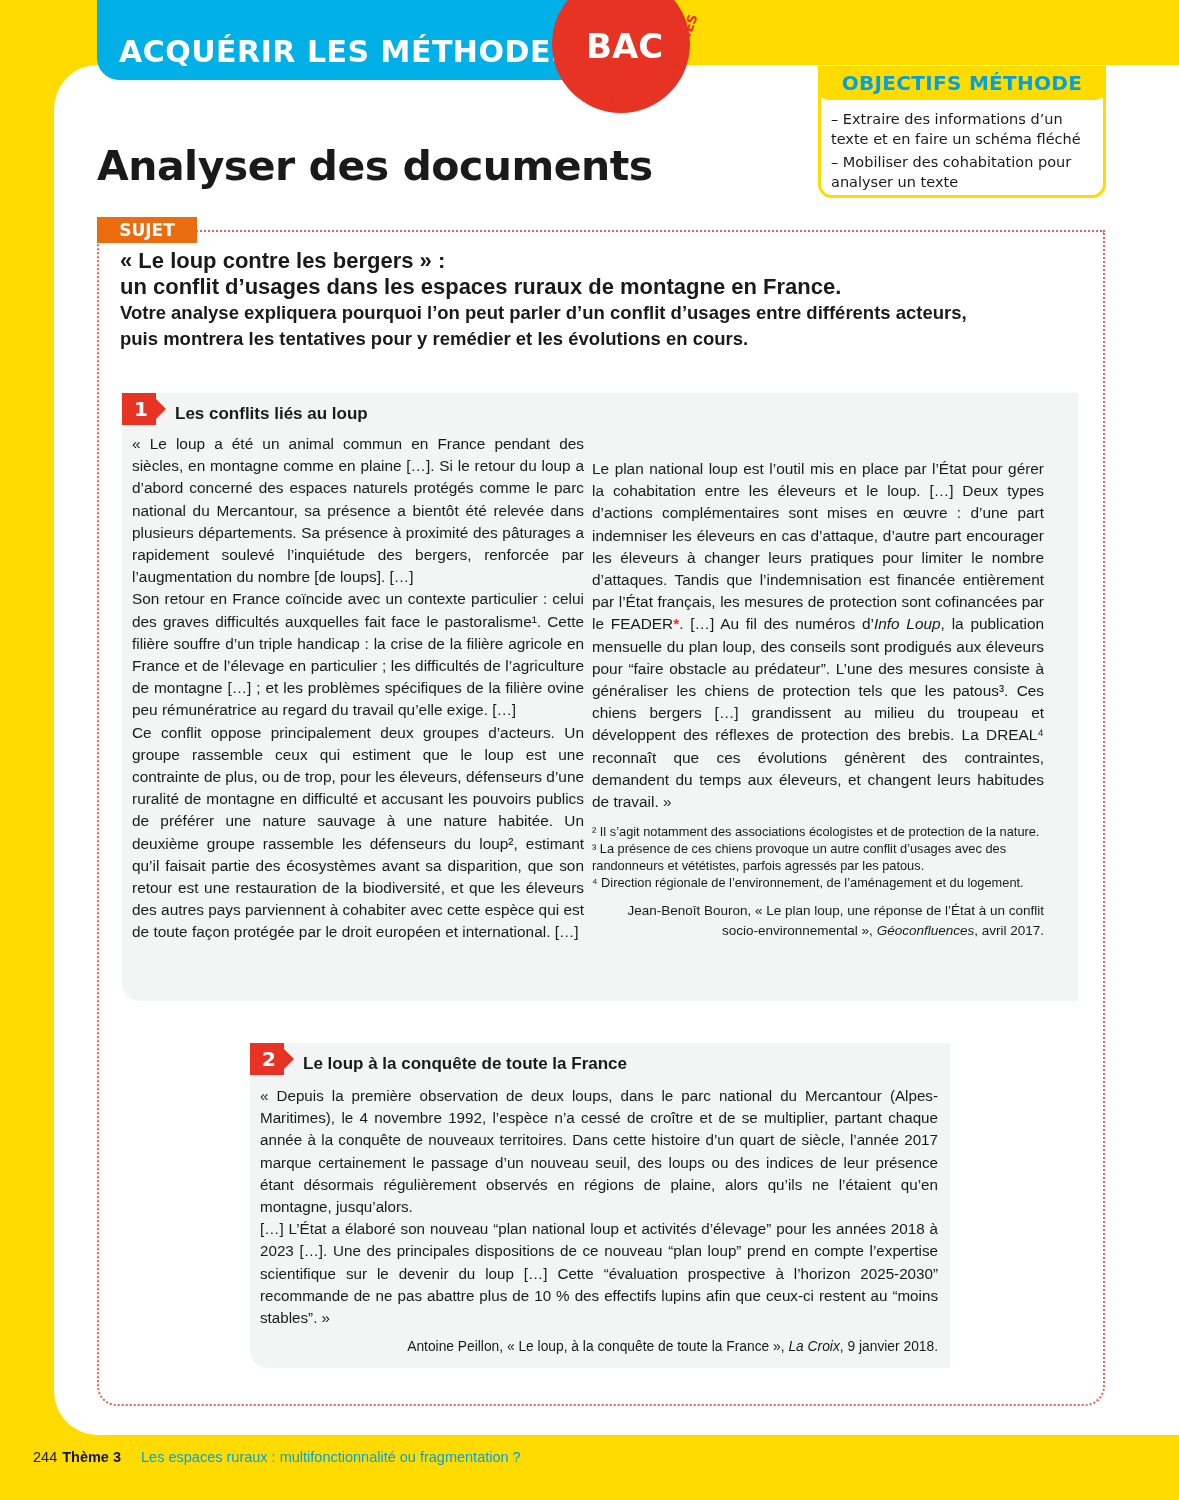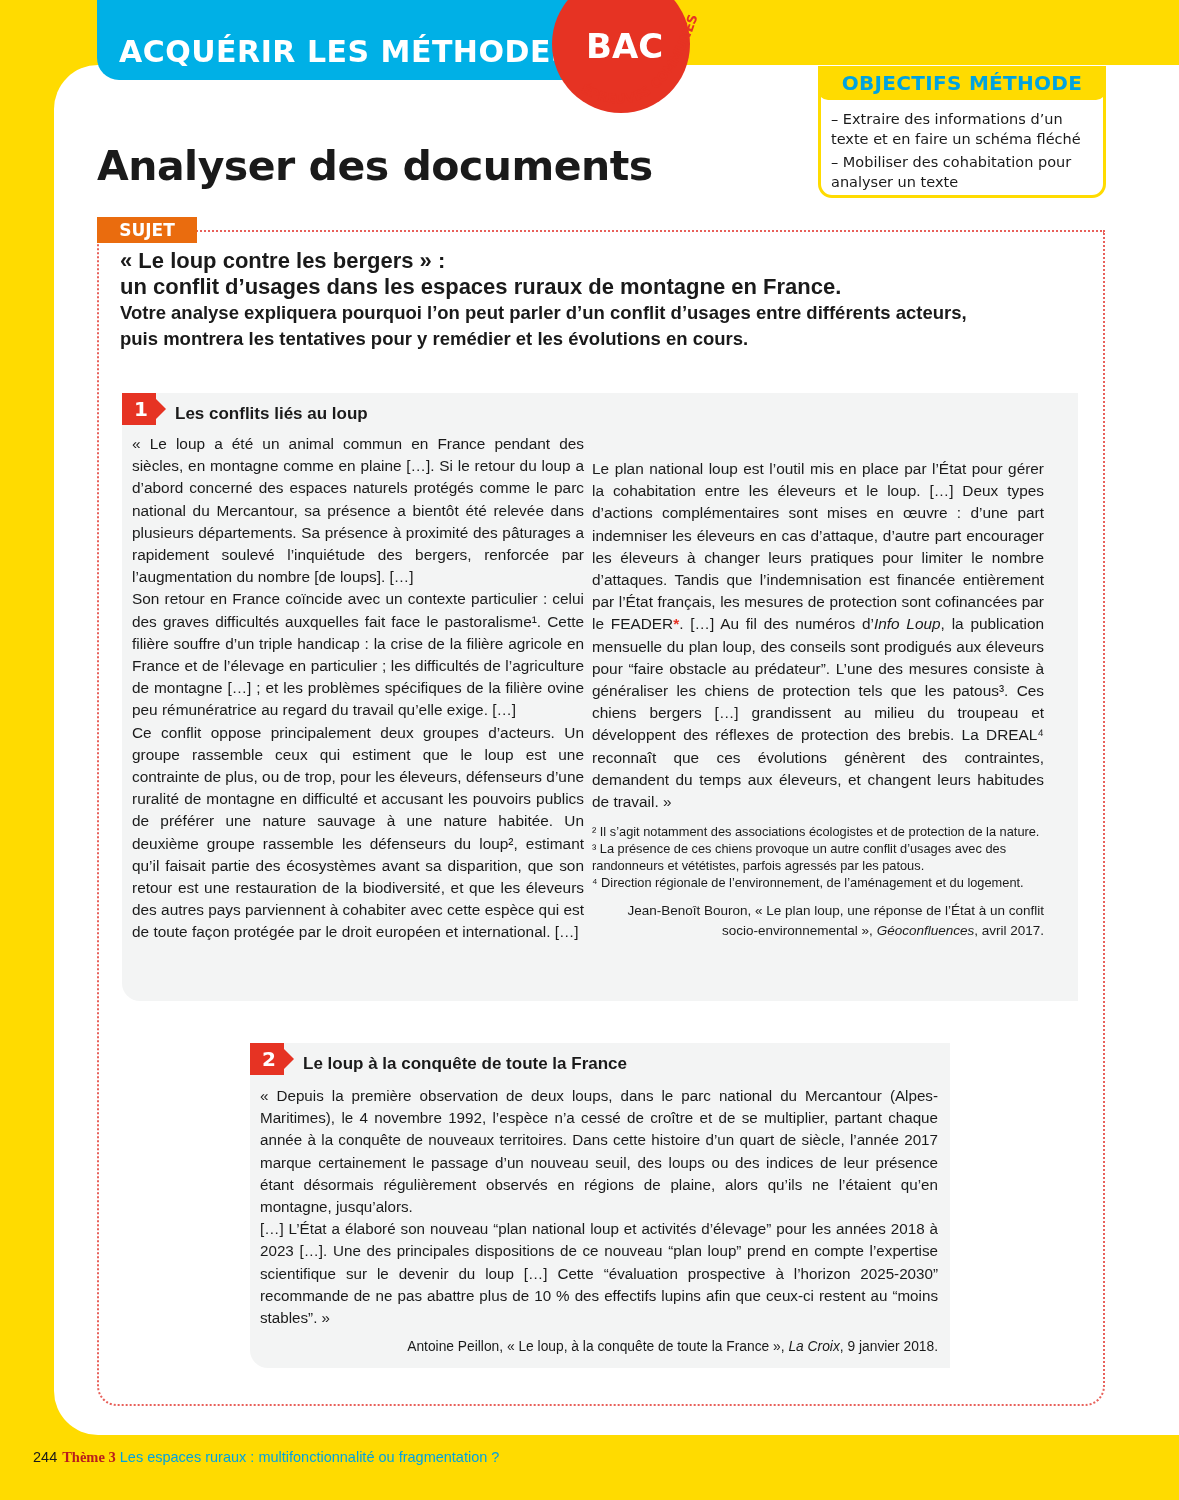--- a/index.html
+++ b/index.html
@@ -45,21 +45,21 @@
   .footnotes { margin-top: 10px; font-size: 12.8px; line-height: 17px; text-align: left; }
   .footnotes p { margin: 0; }
   .source { text-align: right; font-size: 13.5px; line-height: 20px; margin-top: 10px; }
   .asterisk { color: #e63323; font-weight: bold; }
 
   .doc2 .col-full { left: 10px; top: 42px; width: 678px; font-size: 15.2px; line-height: 22.2px; }
   .doc2 .source { margin-top: 8px; font-size: 13.8px; text-align: right; }
 
   .footer { position: absolute; left: 33px; top: 1449px; font-size: 14.5px; font-family: "Liberation Sans", sans-serif; }
   .footer .pg { color: #1a1a1a; margin-right: 5px; }
-  .footer .theme { color: #b91c1c; font-weight: bold; margin-right: 4px; font-family: Liberation Serif, serif; }
+  .footer .theme { color: #0f172a; font-weight: bold; margin-right: 20px; }
   .footer .theme-title { color: #00a3e0; }
 </style>
 </head>
 <body>
 
 <div class="white-panel"></div>
 
 <div class="header-tab">
   <span>ACQUÉRIR LES MÉTHODES</span>
 </div>

